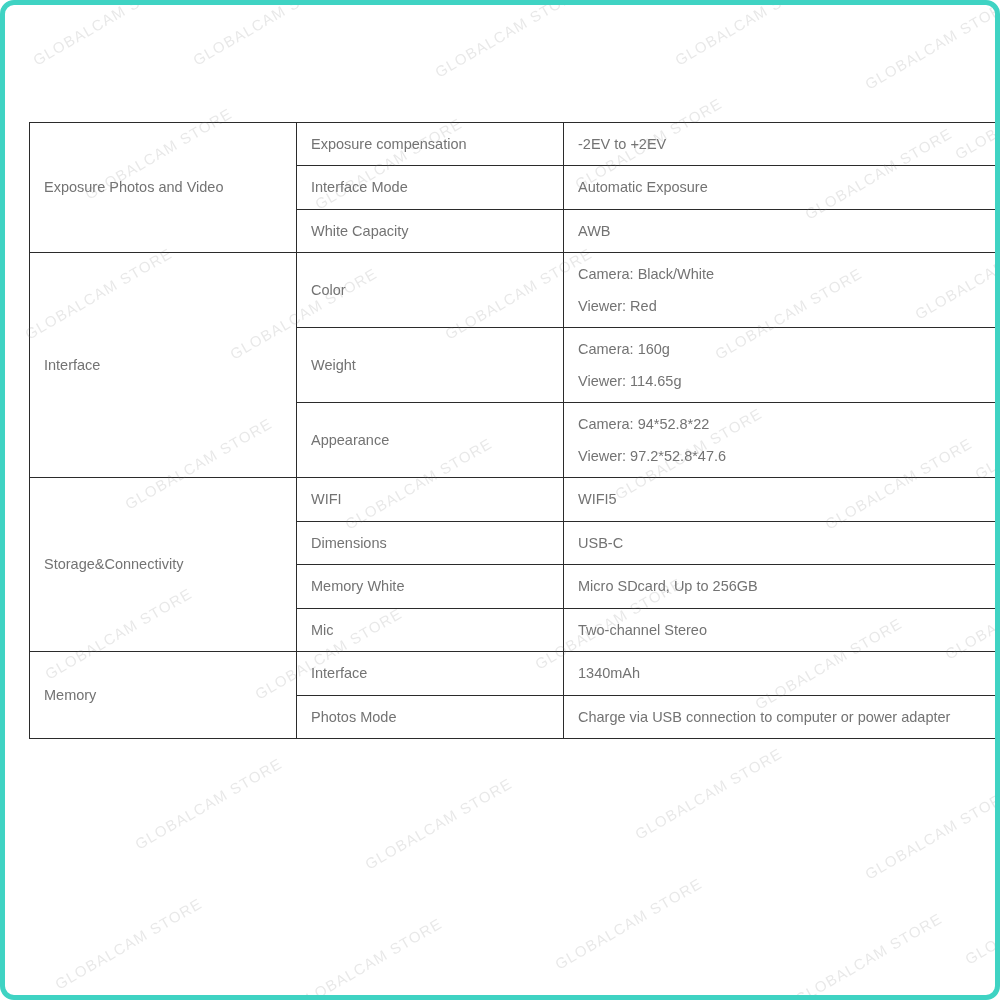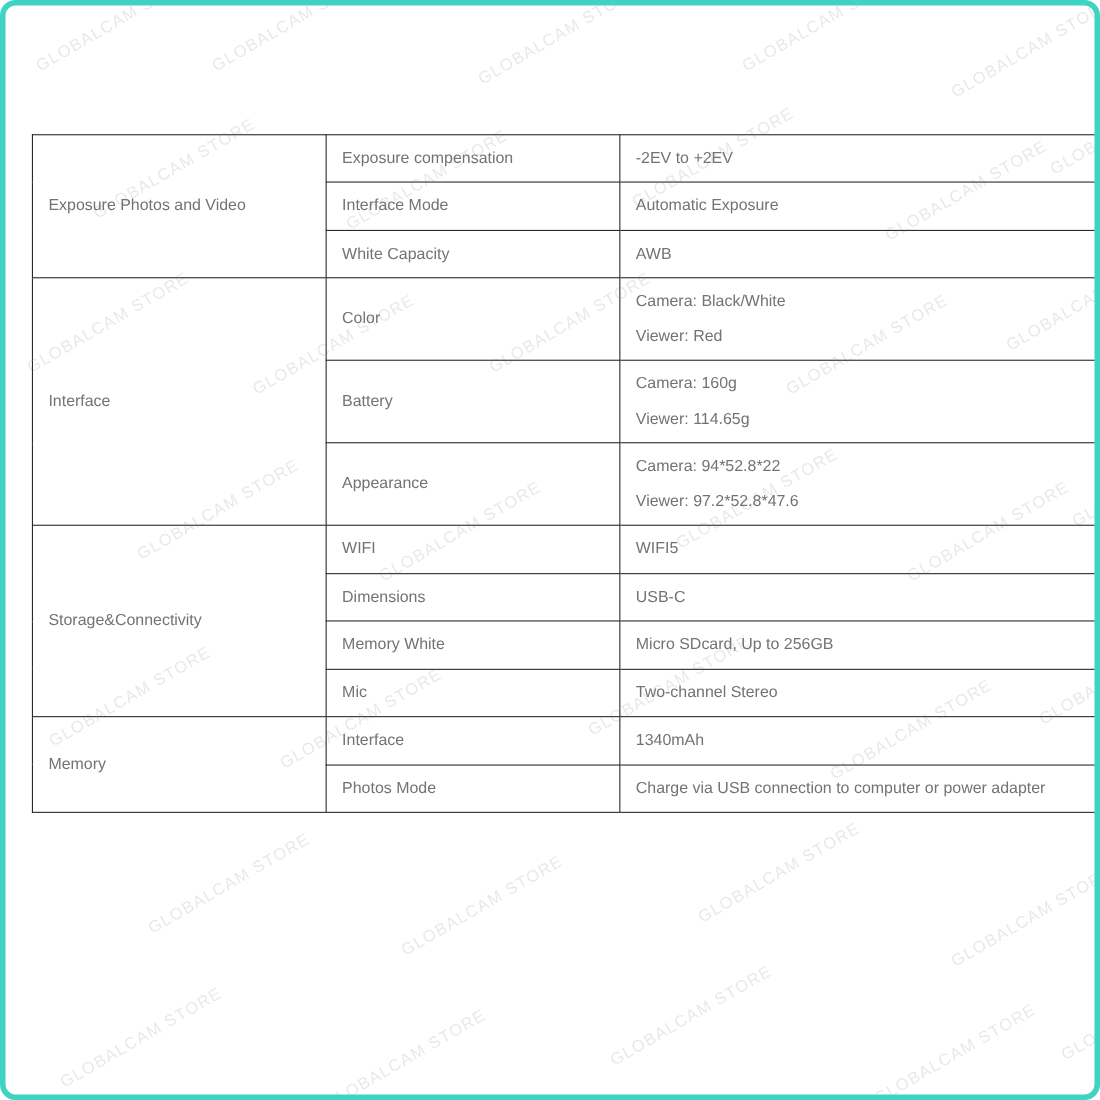--- a/index.html
+++ b/index.html
@@ -144,21 +144,21 @@
           </tr>
           <tr>
             <td class="cat" rowspan="3">Interface</td>
             <td class="param">Color</td>
             <td class="val">
               <span class="cell-line">Camera: Black/White</span>
               <span class="cell-line">Viewer: Red</span>
             </td>
           </tr>
           <tr>
-            <td class="param">Battery</td>
+            <td class="param">Weight</td>
             <td class="val">
               <span class="cell-line">Camera: 160g</span>
               <span class="cell-line">Viewer: 114.65g</span>
             </td>
           </tr>
           <tr>
             <td class="param">Appearance</td>
             <td class="val">
               <span class="cell-line">Camera: 94*52.8*22</span>
               <span class="cell-line">Viewer: 97.2*52.8*47.6</span>

